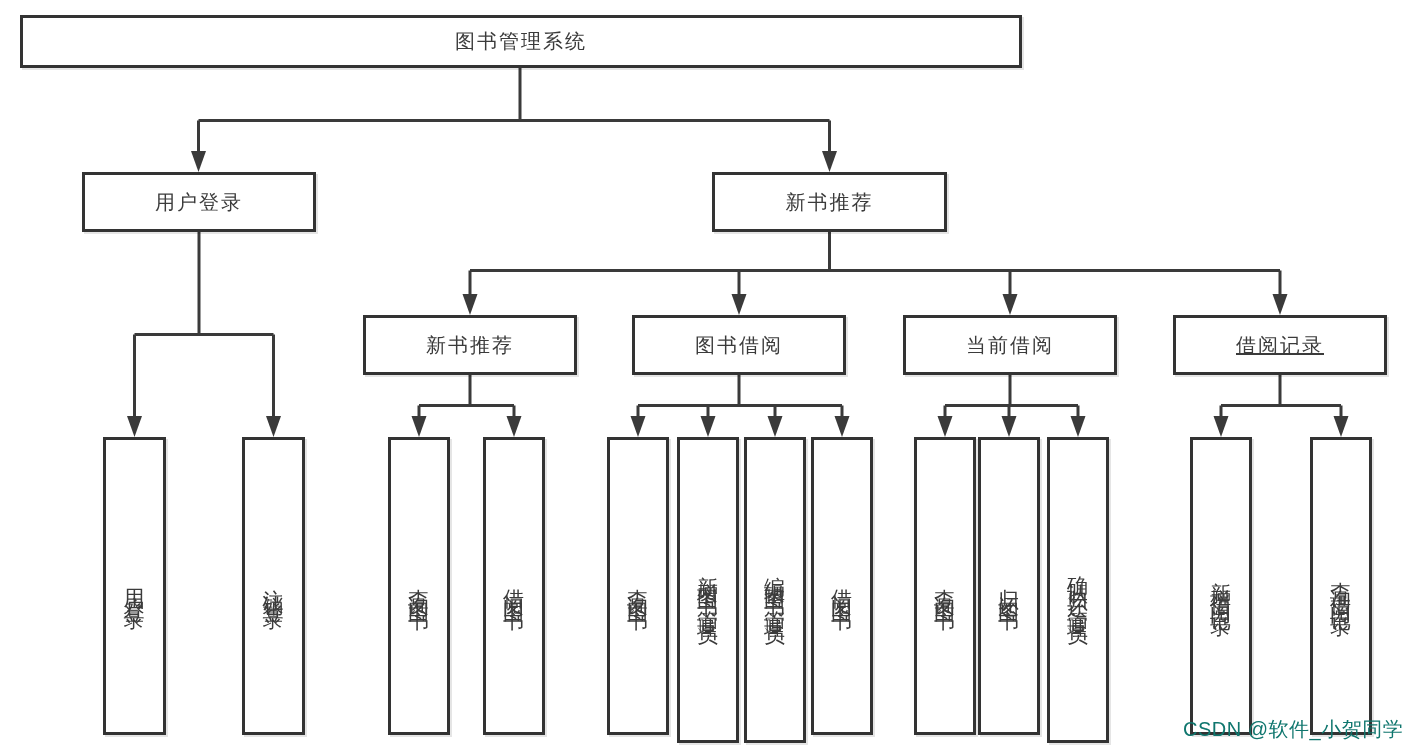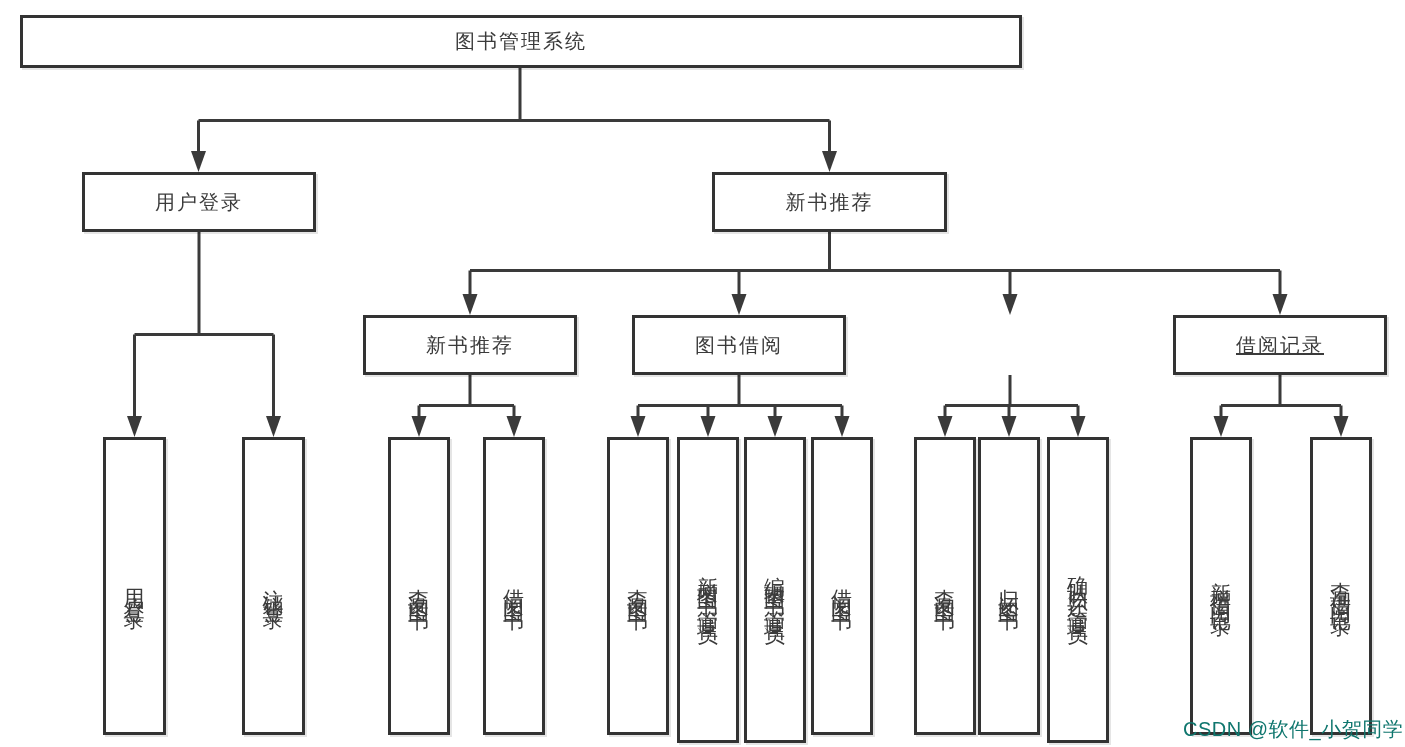--- a/index.html
+++ b/index.html
@@ -104,20 +104,21 @@
     </g>
   </svg>
 
   <div class="box box-h" style="left:20px; top:15px; width:1002px; height:53px;">图书管理系统</div>
 
   <div class="box box-h" style="left:82px; top:172px; width:234px; height:60px;">用户登录</div>
   <div class="box box-h" style="left:712px; top:172px; width:235px; height:60px;">新书推荐</div>
 
   <div class="box box-h" style="left:632px; top:315px; width:214px; height:60px;">图书借阅</div>
   <div class="box box-h" style="left:363px; top:315px; width:214px; height:60px;">新书推荐</div>
+  <div class="box box-h" style="left:903px; top:315px; width:214px; height:60px;">当前借阅</div>
   <div class="box box-h" style="left:1173px; top:315px; width:214px; height:60px;text-decoration:underline;">借阅记录</div>
 
   <div class="box box-v" style="left:103px; top:437px; width:63px; height:298px;">用户登录</div>
   <div class="box box-v" style="left:242px; top:437px; width:63px; height:298px;">注销登录</div>
 
   <div class="box box-v" style="left:388px; top:437px; width:62px; height:298px;">查询图书</div>
   <div class="box box-v" style="left:483px; top:437px; width:62px; height:298px;">借阅图书</div>
 
   <div class="box box-v" style="left:607px; top:437px; width:62px; height:298px;">查询图书</div>
   <div class="box box-v" style="left:677px; top:437px; width:62px; height:306px;">新增图书（管理员）</div>

